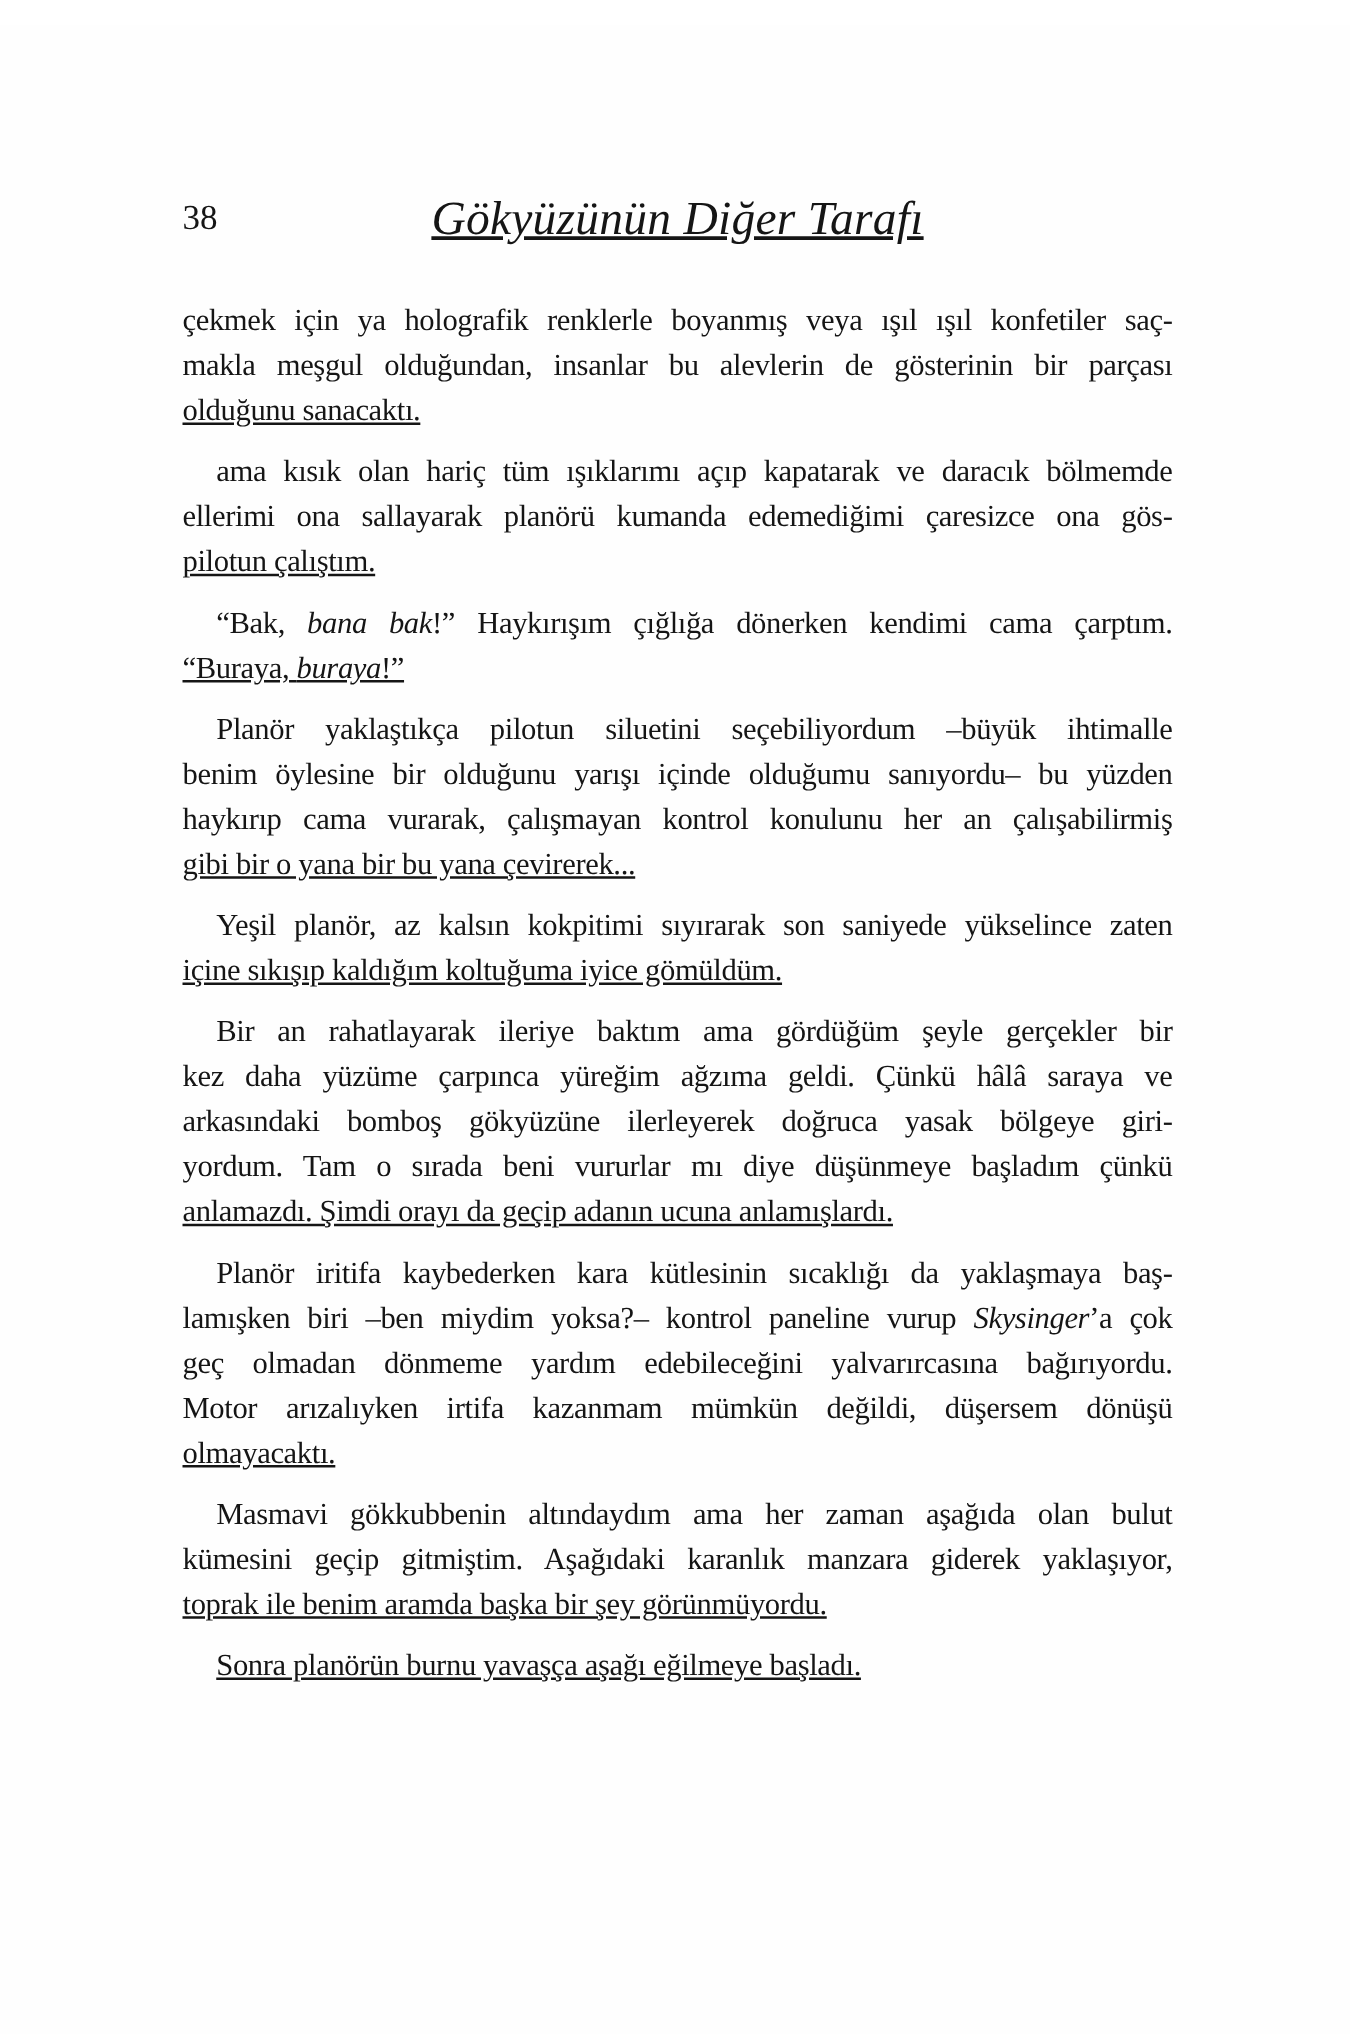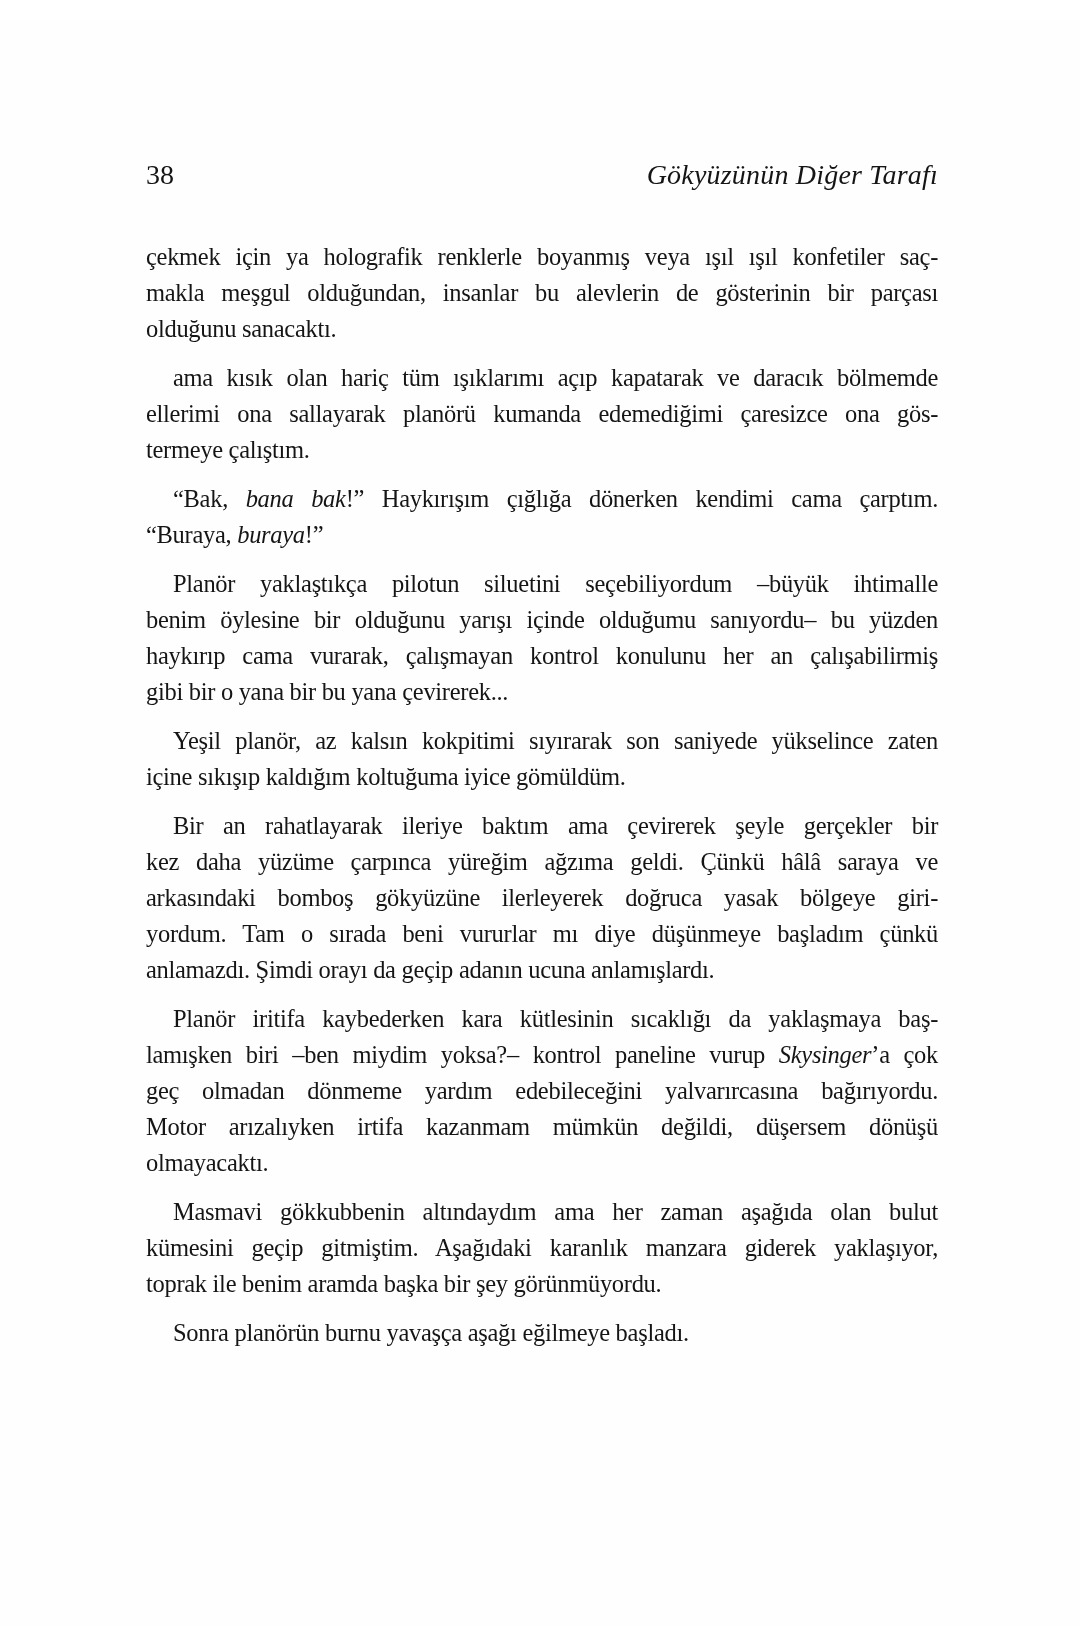--- a/index.html
+++ b/index.html
@@ -21,79 +21,80 @@
     height: 40px;
   }
   .page-number {
     position: absolute;
     left: 0;
     top: 0;
     font-size: 28px;
     line-height: 32px;
   }
   .running-title {
-    text-align: right;
+    text-align: center;
     font-style: italic;
-    font-size: 28px;
+    font-size: 38px;
     line-height: 32px;
     letter-spacing: 0.2px;
+    text-decoration: underline;
   }
   .body-text {
     position: absolute;
     top: 219px;
     left: 146px;
     width: 792px;
   }
   .paragraph { margin: 0 0 13px 0; }
   .paragraph.indented .line:first-child { text-indent: 27px; }
   .line {
     font-size: 24.5px;
     line-height: 36px;
     letter-spacing: -0.3px;
     text-align: justify;
     text-align-last: justify;
     white-space: normal;
   }
-  .line.last { text-align-last: left; }
+  .line.last { text-align-last: left; text-decoration: underline; }
 </style>
 </head>
 <body>
 
 <div class="page">
   <div class="header">
     <span class="page-number">38</span>
     <div class="running-title">Gökyüzünün Diğer Tarafı</div>
   </div>
   <div class="body-text">
       <div class="paragraph">
         <div class="line">çekmek için ya holografik renklerle boyanmış veya ışıl ışıl konfetiler saç-</div>
         <div class="line">makla meşgul olduğundan, insanlar bu alevlerin de gösterinin bir parçası</div>
         <div class="line last">olduğunu sanacaktı.</div>
       </div>
       <div class="paragraph indented">
         <div class="line">ama kısık olan hariç tüm ışıklarımı açıp kapatarak ve daracık bölmemde</div>
         <div class="line">ellerimi ona sallayarak planörü kumanda edemediğimi çaresizce ona gös-</div>
-        <div class="line last">termeye çalıştım.</div>
+        <div class="line last">pilotun çalıştım.</div>
       </div>
       <div class="paragraph indented">
         <div class="line">“Bak, <i>bana bak</i>!” Haykırışım çığlığa dönerken kendimi cama çarptım.</div>
         <div class="line last">“Buraya, <i>buraya</i>!”</div>
       </div>
       <div class="paragraph indented">
         <div class="line">Planör yaklaştıkça pilotun siluetini seçebiliyordum –büyük ihtimalle</div>
         <div class="line">benim öylesine bir olduğunu yarışı içinde olduğumu sanıyordu– bu yüzden</div>
         <div class="line">haykırıp cama vurarak, çalışmayan kontrol konulunu her an çalışabilirmiş</div>
         <div class="line last">gibi bir o yana bir bu yana çevirerek...</div>
       </div>
       <div class="paragraph indented">
         <div class="line">Yeşil planör, az kalsın kokpitimi sıyırarak son saniyede yükselince zaten</div>
         <div class="line last">içine sıkışıp kaldığım koltuğuma iyice gömüldüm.</div>
       </div>
       <div class="paragraph indented">
-        <div class="line">Bir an rahatlayarak ileriye baktım ama çevirerek şeyle gerçekler bir</div>
+        <div class="line">Bir an rahatlayarak ileriye baktım ama gördüğüm şeyle gerçekler bir</div>
         <div class="line">kez daha yüzüme çarpınca yüreğim ağzıma geldi.  Çünkü hâlâ saraya ve</div>
         <div class="line">arkasındaki bomboş gökyüzüne ilerleyerek doğruca yasak bölgeye giri-</div>
         <div class="line">yordum. Tam o sırada beni vururlar mı diye düşünmeye başladım çünkü</div>
         <div class="line last">anlamazdı. Şimdi orayı da geçip adanın ucuna anlamışlardı.</div>
       </div>
       <div class="paragraph indented">
         <div class="line">Planör iritifa kaybederken kara kütlesinin sıcaklığı da yaklaşmaya baş-</div>
         <div class="line">lamışken biri –ben miydim yoksa?– kontrol paneline vurup <i>Skysinger</i>’a çok</div>
         <div class="line">geç olmadan dönmeme yardım edebileceğini yalvarırcasına bağırıyordu.</div>
         <div class="line">Motor arızalıyken irtifa kazanmam mümkün değildi, düşersem dönüşü</div>

